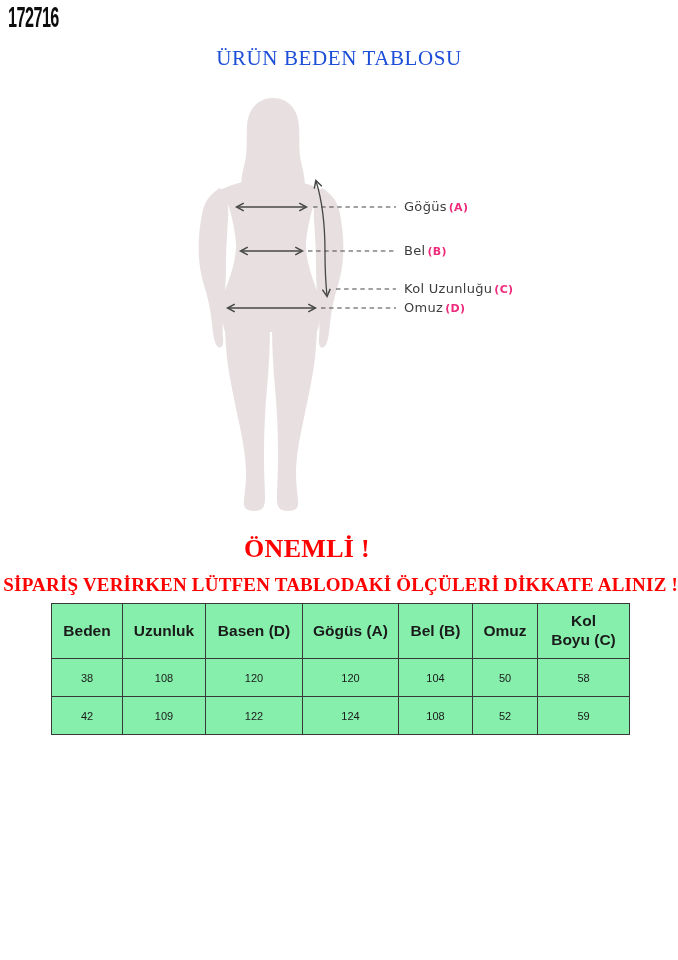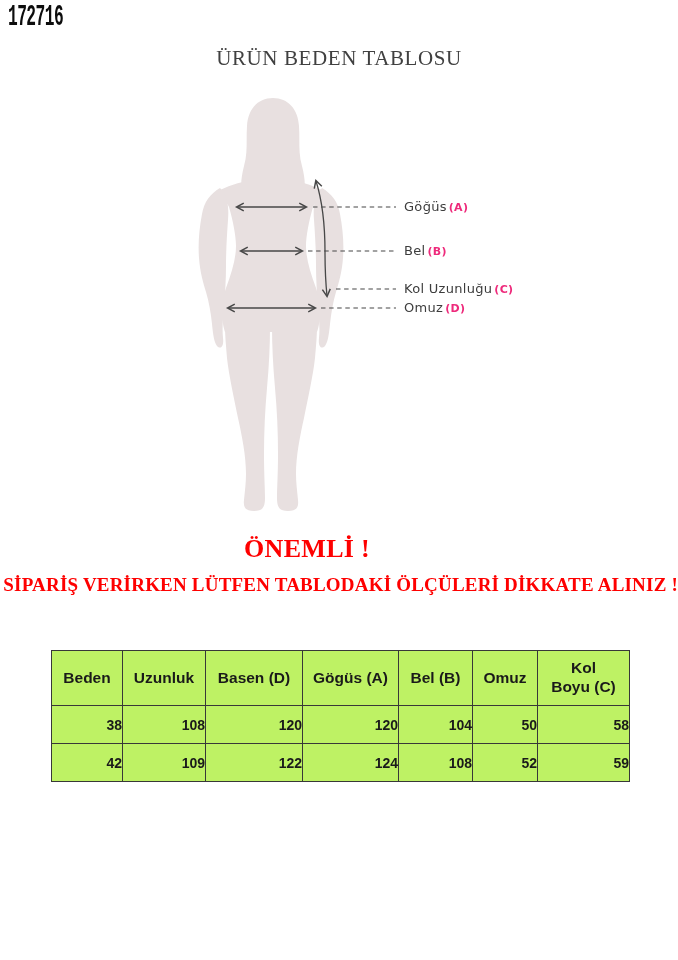--- a/index.html
+++ b/index.html
@@ -2,28 +2,28 @@
 <html style="--accent-pink: #ee2a7b; --warning-red: #fe0000; --silhouette-fill: #e8e0e0; --label-gray: #3d3d3d;"><head>
 <meta charset="utf-8">
 <style>
   html,body{margin:0;padding:0;}
   body{
     width:678px;height:960px;background:#ffffff;position:relative;
     font-family:"Liberation Sans",sans-serif;overflow:hidden;
   }
   .product-code{
     position:absolute;left:8px;top:1px;color:#0d0d0d;
-    font-family:Liberation Mono, monospace;font-weight:800;font-size:29px;
+    font-family:Liberation Sans, sans-serif;font-weight:800;font-size:29px;
     letter-spacing:-1px;white-space:nowrap;
   }
   .code-inner{display:inline-block;transform:scaleX(0.56);transform-origin:0 0;}
   .page-title{
     position:absolute;top:46px;left:0;width:678px;margin:0;text-align:center;
     font-family:"Liberation Serif",serif;font-weight:400;font-size:21px;
-    color:#404040;letter-spacing:0.6px;
+    color:#1d4ed8;letter-spacing:0.6px;
   }
   .diagram{position:absolute;left:0;top:0;width:543px;height:540px;}
   .silhouette{position:absolute;left:196px;top:96px;}
   .sil{fill:var(--silhouette-fill,#e8e0e0);stroke:none;}
   .overlay{position:absolute;left:0;top:0;}
   .measure{stroke:#474747;stroke-width:1.3;fill:none;}
   .dash{stroke:#474747;stroke-width:1.2;fill:none;stroke-dasharray:4.5 3.6;}
   .mlabel{
     position:absolute;left:404px;line-height:14px;white-space:nowrap;
     font-family:"DejaVu Sans",sans-serif;font-size:13px;letter-spacing:0.3px;
@@ -37,30 +37,30 @@
     font-family:"Liberation Serif",serif;font-weight:700;font-size:26px;
     color:var(--warning-red,#fe0000);letter-spacing:0.3px;
   }
   .notice-warning{
     position:absolute;top:574px;left:0;width:678px;text-align:right;
     font-family:"Liberation Serif",serif;font-weight:700;font-size:19px;
     color:var(--warning-red,#fe0000);letter-spacing:0.2px;white-space:nowrap;
   }
   table.size-table{
     position:absolute;left:51px;top:603px;width:578px;
-    border-collapse:collapse;table-layout:fixed;background:#bef264;margin-top:47px;
+    border-collapse:collapse;table-layout:fixed;background:#86efac;
   }
   .size-table th,.size-table td{
     border:1px solid #383838;text-align:center;vertical-align:middle;
     color:#1a1a1a;padding:0;
   }
   .size-table th{
     height:54px;font-size:15.5px;font-weight:700;white-space:pre-line;line-height:1.2;
   }
-  .size-table td{height:37px;font-size:14px;font-weight:700;text-align:right;}
+  .size-table td{height:37px;font-size:11px;font-weight:400;}
 </style>
 </head>
 <body>
 
 <div class="product-code"><span class="code-inner">172716</span></div>
 
 <h1 class="page-title">ÜRÜN BEDEN TABLOSU</h1>
 
 <div class="diagram">
 

